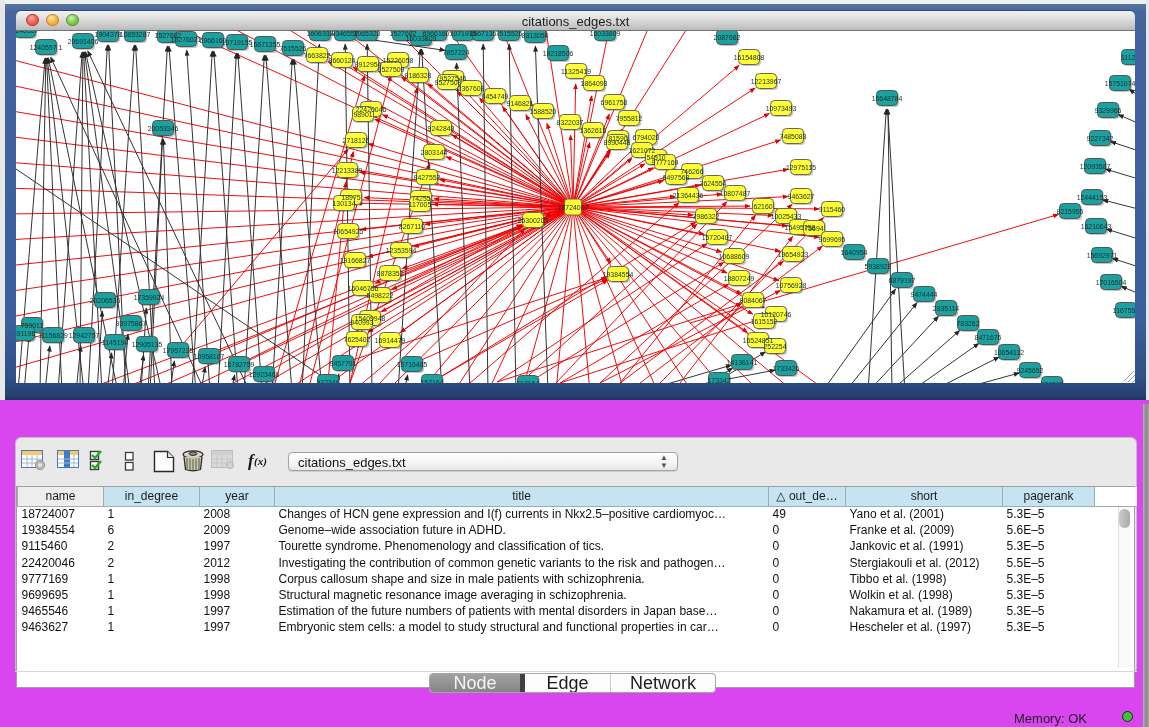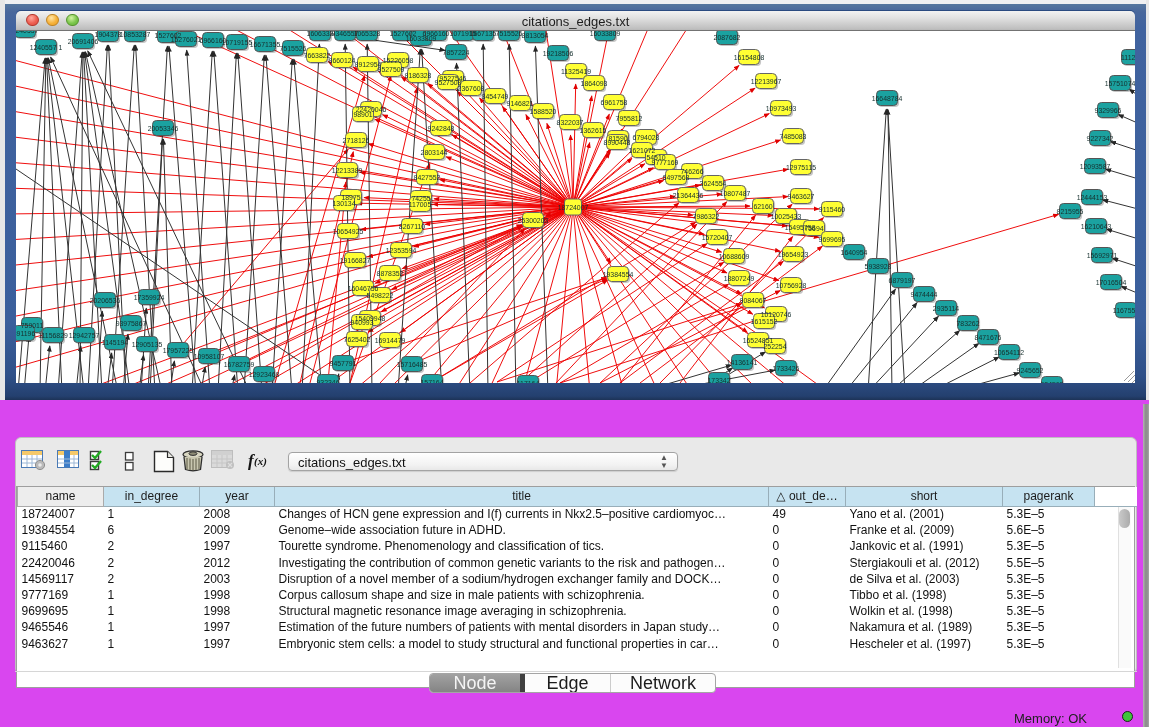--- a/index.html
+++ b/index.html
@@ -808,30 +808,20 @@
             <td class="c0">22420046</td>
             <td class="c1">2</td>
             <td class="c2">2012</td>
             <td class="c3">Investigating the contribution of common genetic variants to the risk and pathogen…</td>
             <td class="c4">0</td>
             <td class="c5">Stergiakouli et al. (2012)</td>
             <td class="c6">5.5E–5</td>
             <td class="c7"></td>
           </tr>
 <tr>
-            <td class="c0">14569117</td>
-            <td class="c1">2</td>
-            <td class="c2">2003</td>
-            <td class="c3">Disruption of a novel member of a sodium/hydrogen exchanger family and DOCK…</td>
-            <td class="c4">0</td>
-            <td class="c5">de Silva et al. (2003)</td>
-            <td class="c6">5.3E–5</td>
-            <td class="c7"></td>
-          </tr>
-<tr>
             <td class="c0">9777169</td>
             <td class="c1">1</td>
             <td class="c2">1998</td>
             <td class="c3">Corpus callosum shape and size in male patients with schizophrenia.</td>
             <td class="c4">0</td>
             <td class="c5">Tibbo et al. (1998)</td>
             <td class="c6">5.3E–5</td>
             <td class="c7"></td>
           </tr>
 <tr>
@@ -841,21 +831,21 @@
             <td class="c3">Structural magnetic resonance image averaging in schizophrenia.</td>
             <td class="c4">0</td>
             <td class="c5">Wolkin et al. (1998)</td>
             <td class="c6">5.3E–5</td>
             <td class="c7"></td>
           </tr>
 <tr>
             <td class="c0">9465546</td>
             <td class="c1">1</td>
             <td class="c2">1997</td>
-            <td class="c3">Estimation of the future numbers of patients with mental disorders in Japan study…</td>
+            <td class="c3">Estimation of the future numbers of patients with mental disorders in Japan base…</td>
             <td class="c4">0</td>
             <td class="c5">Nakamura et al. (1989)</td>
             <td class="c6">5.3E–5</td>
             <td class="c7"></td>
           </tr>
 <tr>
             <td class="c0">9463627</td>
             <td class="c1">1</td>
             <td class="c2">1997</td>
             <td class="c3">Embryonic stem cells: a model to study structural and functional properties in car…</td>

